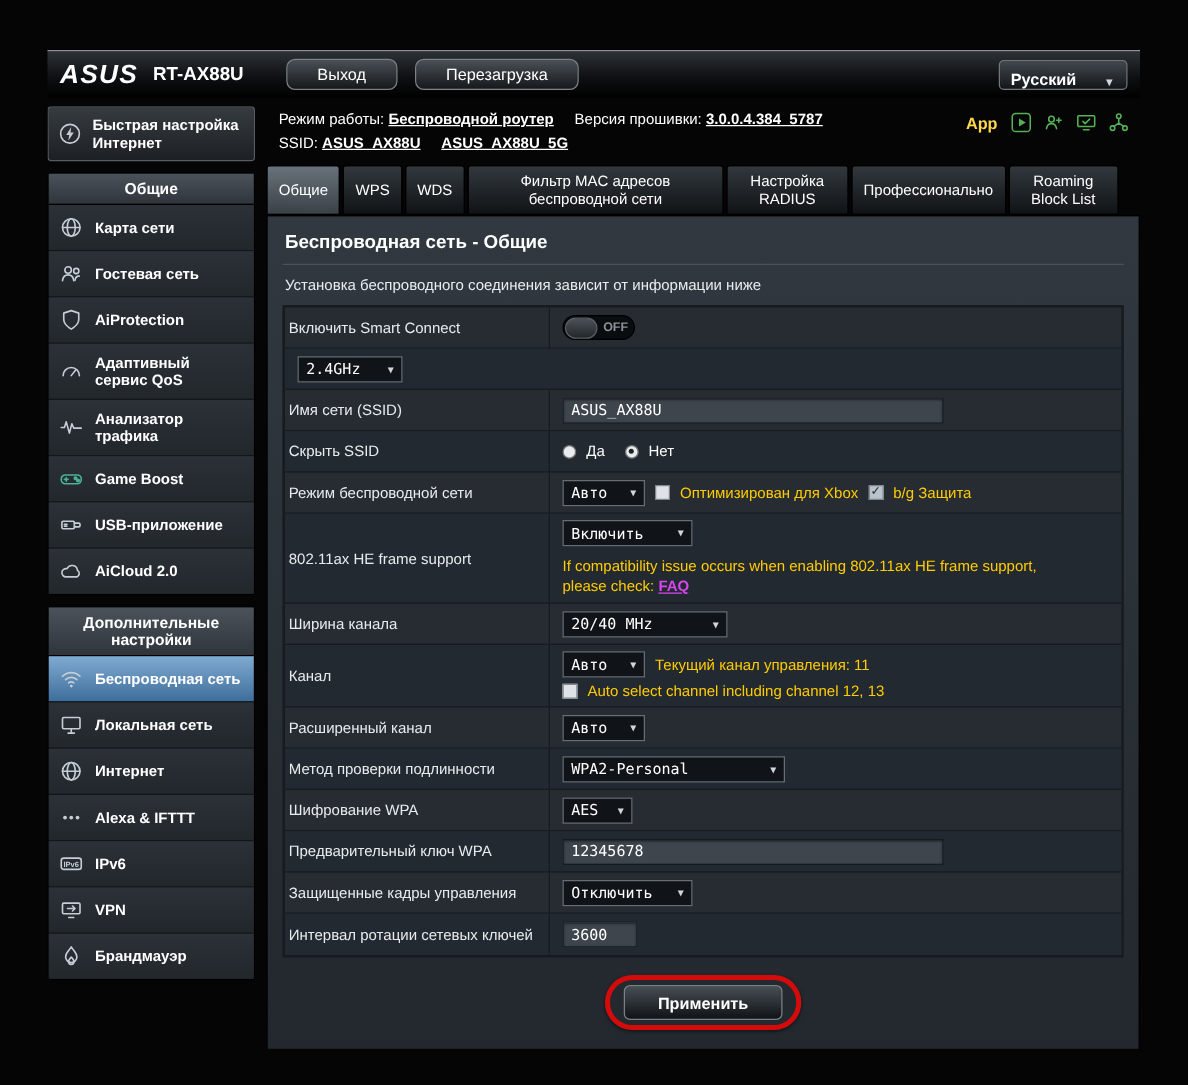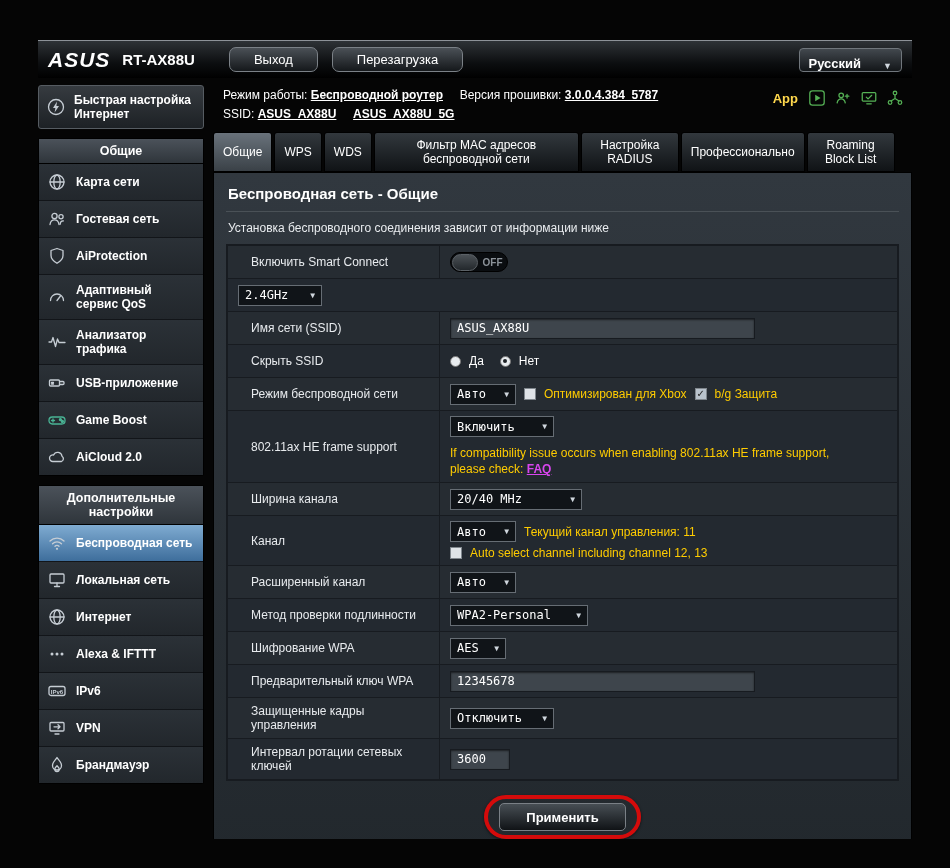--- a/index.html
+++ b/index.html
@@ -52,28 +52,28 @@
   .tw1{width:205px}.tw2{width:98px}.tw3{width:88px}
 
   
   .panel{background:linear-gradient(180deg,#31383f,#22282d);border:1px solid #000;padding:2px 12px 16px}
   .ptitle{font-size:15px;font-weight:bold;padding:10px 2px 9px;border-bottom:1px solid #4a5157}
   .psub{font-size:12px;padding:9px 2px;color:#e9ecef}
   .ftable{border:2px solid #171b20;background:#262c32}
   .frow{display:flex;border-bottom:1px solid #171b20;min-height:33px}
   .frow:nth-child(even){background:#232930}
   .frow:last-child{border-bottom:none}
-  .flabel{width:212px;flex:none;display:flex;align-items:center;padding:6px 23px;font-size:12px;border-right:1px solid #171b20;color:#e8ebee}
+  .flabel{width:212px;flex:none;display:flex;align-items:center;padding:6px 3px;font-size:12px;border-right:1px solid #171b20;color:#e8ebee}
   .fctrl{flex:1;display:flex;align-items:center;gap:8px;padding:5px 10px;flex-wrap:wrap}
   .fctrl.col{flex-direction:column;align-items:flex-start;justify-content:center;gap:4px}
   .line{display:flex;align-items:center;gap:8px}
 
   .sel{display:inline-flex;align-items:center;justify-content:space-between;background:#101418;border:1px solid #666d74;height:21px;padding:0 6px;font-family:"DejaVu Sans Mono",monospace;font-size:12px;gap:6px;color:#fff;cursor:pointer;flex:none}
   .sel .arr{font-size:8px;color:#cfd6dd}
-  .w56{width:56px}.w66{width:66px}.w84{width:84px}.w104{width:104px}.w132{width:132px}.w158{width:138px}
+  .w56{width:56px}.w66{width:66px}.w84{width:84px}.w104{width:104px}.w132{width:132px}.w158{width:178px}
   .inp{background:#3e454c;border:1px solid #171b20;box-shadow:inset 0 1px 2px rgba(0,0,0,.55);height:21px;color:#fff;font-family:"DejaVu Sans Mono",monospace;font-size:12px;padding:0 6px}
   .inp.long{width:305px}.inp.short{width:60px}
 
   .toggle{width:58px;height:20px;background:#0a0d10;border:1px solid #000;border-radius:11px;display:flex;align-items:center;cursor:pointer;flex:none}
   .knob{width:26px;height:17px;border-radius:9px;background:linear-gradient(180deg,#4b5156,#23282c);border:1px solid #5b6166;margin-left:1px}
   .offtxt{flex:1;text-align:center;font-size:10px;font-weight:bold;color:#8b9299}
 
   .cb{width:12px;height:12px;background:#dfe3e7;border:1px solid #80878d;display:inline-flex;align-items:center;justify-content:center;flex:none;cursor:pointer}
   .cb.checked{background:#b9c3cc}
   .cb.checked::after{content:"\2713";font-size:10px;color:#222;line-height:1}
@@ -150,35 +150,35 @@
             </svg>
           <span>Адаптивный сервис QoS</span>
         </div>
         <div class="sitem">
           <svg class="icn" viewBox="0 0 20 20">
               <path d="M2 10h2.5L6 5.5l2.5 9L10.5 7l1.5 3.5H18"></path>
             </svg>
           <span>Анализатор трафика</span>
         </div>
         <div class="sitem">
-          <svg class="icn" viewBox="0 0 20 20">
-              <rect x="2.5" y="7" width="10" height="6" rx="1"></rect>
-              <path d="M12.5 8.5H16a1 1 0 0 1 1 1v1a1 1 0 0 1-1 1h-3.5"></path>
-              <path d="M4.5 9.5h2M4.5 11h2"></path>
-            </svg>
-          <span>USB-приложение</span>
-        </div>
-        <div class="sitem">
           <svg class="icn tint" viewBox="0 0 20 20">
               <rect x="2" y="7" width="16" height="7" rx="3.2"></rect>
               <path d="M6 9v3M4.5 10.5h3"></path>
               <circle class="f" cx="13.4" cy="9.6" r="1"></circle>
               <circle class="f" cx="15.4" cy="11.4" r="1"></circle>
             </svg>
           <span>Game Boost</span>
+        </div>
+        <div class="sitem">
+          <svg class="icn" viewBox="0 0 20 20">
+              <rect x="2.5" y="7" width="10" height="6" rx="1"></rect>
+              <path d="M12.5 8.5H16a1 1 0 0 1 1 1v1a1 1 0 0 1-1 1h-3.5"></path>
+              <path d="M4.5 9.5h2M4.5 11h2"></path>
+            </svg>
+          <span>USB-приложение</span>
         </div>
         <div class="sitem">
           <svg class="icn" viewBox="0 0 20 20">
               <path d="M6 14.5a3.3 3.3 0 1 1 .6-6.5 4.4 4.4 0 0 1 8.4 1.3 2.9 2.9 0 0 1-.5 5.2z"></path>
             </svg>
           <span>AiCloud 2.0</span>
         </div>
       </div>
 
       <div class="sgroup">

